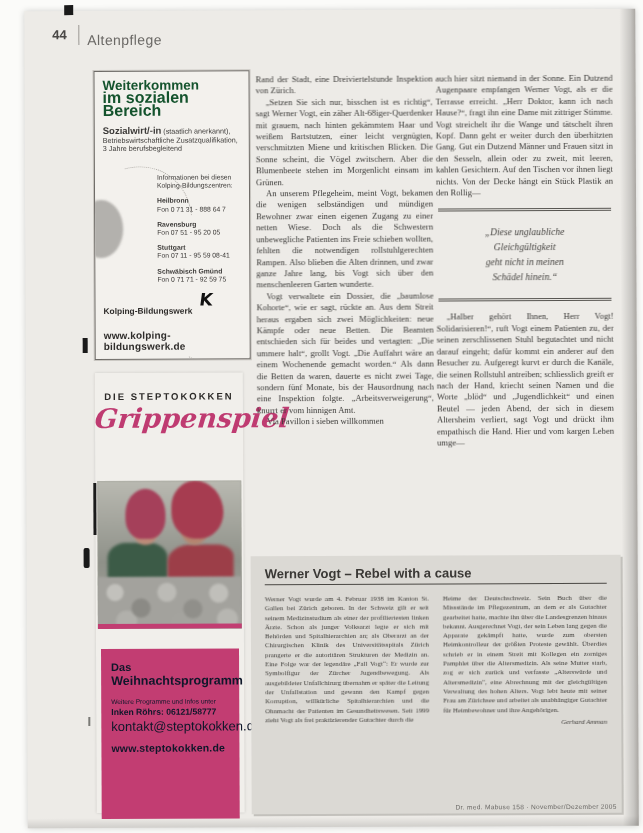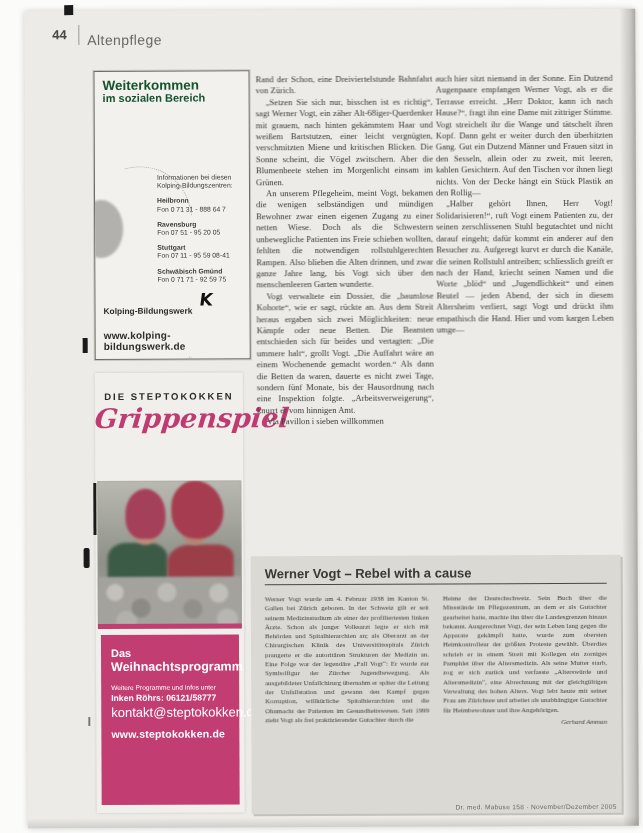--- a/index.html
+++ b/index.html
@@ -28,21 +28,21 @@
     font-weight:bold;font-size:13px;color:#4a4846;}
   .head-rule{position:absolute;left:54px;top:14px;width:1px;height:20px;background:#9b9894;}
   .section-label{position:absolute;left:63px;top:21px;font-family:"Liberation Sans",sans-serif;
     font-size:14px;color:#6b6966;letter-spacing:.4px;}
 
   
   .kolping{position:absolute;left:69px;top:60px;width:154px;height:287px;
     background:#f3f1ed;border:1.5px solid #6e6b67;box-shadow:0 0 0 1px #c9c6c1;
     font-family:"Liberation Sans",sans-serif;color:#3c3a38;overflow:hidden;}
   .kolping h2{margin:8px 8px 0;font-size:13.5px;line-height:12px;color:#14532d;}
-  .kolping h2 .sub{font-size:11px;}
+  .kolping h2 .sub{font-size:16px;}
   .kolping .prog{margin:9px 8px 0;font-size:7.2px;line-height:8.6px;}
   .kolping .prog b{font-size:9.5px;}
   .kolping .contact{position:absolute;left:62px;top:102px;font-size:6.8px;line-height:8.2px;width:86px;}
   .kolping .contact .city{font-weight:bold;margin-top:7px;}
   .kolping .blob{position:absolute;left:-16px;top:128px;width:44px;height:58px;background:#b3b1ad;
     border-radius:50%;filter:blur(1px);}
   .arc{position:absolute;border:1px dotted #9d9a95;border-radius:50%;}
   .arc.a1{left:-30px;top:90px;width:120px;height:150px;border-color:#a7a49f transparent transparent transparent;transform:rotate(35deg);}
   .arc.a2{left:70px;top:200px;width:120px;height:90px;border-color:transparent transparent #a7a49f transparent;transform:rotate(-12deg);}
   .kolping .brand{position:absolute;left:8px;top:234px;font-size:8.4px;font-weight:bold;color:#2f2d2b;}
@@ -71,22 +71,22 @@
       radial-gradient(circle at 12% 30%, #c2c1bc 0 8px, transparent 9px),
       radial-gradient(circle at 30% 60%, #8b8a85 0 9px, transparent 10px),
       radial-gradient(circle at 48% 30%, #bcbbb6 0 9px, transparent 10px),
       radial-gradient(circle at 66% 62%, #908f8a 0 9px, transparent 10px),
       radial-gradient(circle at 84% 32%, #c0bfba 0 9px, transparent 10px),
       radial-gradient(circle at 20% 85%, #b1b0ab 0 10px, transparent 11px),
       radial-gradient(circle at 58% 88%, #a4a39e 0 10px, transparent 11px),
       radial-gradient(circle at 90% 82%, #b7b6b1 0 10px, transparent 11px),
       #a3a29d;}
   .photo .strip{position:absolute;left:0;bottom:0;width:100%;height:5px;background:#c23d72;}
-  .pinkblock{position:absolute;left:5px;top:262px;width:138px;height:170px;background:#c23d72;
-    color:#ffffff;font-family:"Liberation Sans",sans-serif;}
+  .pinkblock{position:absolute;left:5px;top:276px;width:138px;height:170px;background:#c23d72;
+    color:#0f172a;font-family:"Liberation Sans",sans-serif;}
   .pinkblock .das{margin:12px 10px 0;font-size:11px;font-weight:bold;line-height:13px;}
   .pinkblock .wei{margin:0 10px;font-size:12.5px;font-weight:bold;line-height:14px;}
   .pinkblock .for{margin:4px 10px 0;font-size:8.2px;font-weight:bold;line-height:9.6px;}
   .pinkblock .more{margin:10px 10px 0;font-size:6.6px;line-height:8px;}
   .pinkblock .tel{margin:1px 10px 0;font-size:8.6px;font-weight:bold;}
   .pinkblock .mail{margin:2px 10px 0;font-size:13px;}
   .pinkblock .url{margin:8px 10px 0;font-size:10.5px;font-weight:bold;letter-spacing:.2px;}
 
   
   .col{position:absolute;top:64px;width:177px;height:488px;overflow:hidden;
@@ -127,20 +127,25 @@
 
 <div class="page">
 
   <div class="pagenum">44</div>
   <div class="head-rule"></div>
   <div class="section-label">Altenpflege</div>
 
   <div class="kolping">
     <h2><span>Weiterkommen</span><br>
       <span class="sub">im sozialen Bereich</span></h2>
+    <div class="prog">
+      <b>Sozialwirt/-in</b><span> (staatlich anerkannt),</span><br>
+      <span>Betriebswirtschaftliche Zusatzqualifikation,</span><br>
+      <span>3 Jahre berufsbegleitend</span>
+    </div>
     <div class="blob"></div>
     <div class="arc a1"></div>
     <div class="arc a2"></div>
     <div class="contact">
       <div>Informationen bei diesen Kolping-Bildungszentren:</div>
       <div class="city">Heilbronn</div>
       <div>Fon 0 71 31 - 888 64 7</div>
       <div class="city">Ravensburg</div>
       <div>Fon 07 51 - 95 20 05</div>
       <div class="city">Stuttgart</div>
@@ -171,29 +176,33 @@
       <div class="das">Das</div>
       <div class="wei">Weihnachtsprogramm</div>
       <div class="more">Weitere Programme und Infos unter</div>
       <div class="tel">Inken Röhrs: 06121/58777</div>
       <div class="mail">kontakt@steptokokken.de</div>
       <div class="url">www.steptokokken.de</div>
     </div>
   </div>
 
   <div class="col" id="col1">
-    <p class="noindent">Rand der Schon, eine Dreiviertelstunde Bahnfahrt von Zürich.</p>
+    <p class="noindent">Rand der Stadt, eine Dreiviertelstunde Inspektion von Zürich.</p>
     <p>„Setzen Sie sich nur, bisschen ist es richtig“, sagt Werner Vogt, ein zäher Alt-68iger-Querdenker mit grauem, nach hinten gekämmtem Haar und weißem Bartstutzen, einer leicht vergnügten, verschmitzten Miene und kritischen Blicken. Die Sonne scheint, die Vögel zwitschern. Aber die Blumenbeete stehen im Morgenlicht einsam im Grünen.</p>
     <p>An unserem Pflegeheim, meint Vogt, bekamen die wenigen selbständigen und mündigen Bewohner zwar einen eigenen Zugang zu einer netten Wiese. Doch als die Schwestern unbewegliche Patienten ins Freie schieben wollten, fehlten die notwendigen rollstuhlgerechten Rampen. Also blieben die Alten drinnen, und zwar ganze Jahre lang, bis Vogt sich über den menschenleeren Garten wunderte.</p>
     <p>Vogt verwaltete ein Dossier, die „baumlose Kohorte“, wie er sagt, rückte an. Aus dem Streit heraus ergaben sich zwei Möglichkeiten: neue Kämpfe oder neue Betten. Die Beamten entschieden sich für beides und vertagten: „Die ummere halt“, grollt Vogt. „Die Auffahrt wäre an einem Wochenende gemacht worden.“ Als dann die Betten da waren, dauerte es nicht zwei Tage, sondern fünf Monate, bis der Hausordnung nach eine Inspektion folgte. „Arbeitsverweigerung“, knurrt er vom hinnigen Amt.</p>
     <p>Via Pavillon i sieben willkommen</p>
   </div>
 
   <div class="col" id="col2">
     <p class="noindent">auch hier sitzt niemand in der Sonne. Ein Dutzend Augenpaare empfangen Werner Vogt, als er die Terrasse erreicht. „Herr Doktor, kann ich nach Hause?“, fragt ihn eine Dame mit zittriger Stimme. Vogt streichelt ihr die Wange und tätschelt ihren Kopf. Dann geht er weiter durch den überhitzten Gang. Gut ein Dutzend Männer und Frauen sitzt in den Sesseln, allein oder zu zweit, mit leeren, kahlen Gesichtern. Auf den Tischen vor ihnen liegt nichts. Von der Decke hängt ein Stück Plastik an den Rollig—</p>
+    <div class="pullquote">„Diese unglaubliche
+Gleichgültigkeit
+geht nicht in meinen
+Schädel hinein.“</div>
     <p>„Halber gehört Ihnen, Herr Vogt! Solidarisieren!“, ruft Vogt einem Patienten zu, der seinen zerschlissenen Stuhl begutachtet und nicht darauf eingeht; dafür kommt ein anderer auf den Besucher zu. Aufgeregt kurvt er durch die Kanäle, die seinen Rollstuhl antreiben; schliesslich greift er nach der Hand, kriecht seinen Namen und die Worte „blöd“ und „Jugendlichkeit“ und einen Beutel — jeden Abend, der sich in diesem Altersheim verliert, sagt Vogt und drückt ihm empathisch die Hand. Hier und vom kargen Leben umge—</p>
   </div>
 
   <div class="vogtbox">
     <h3>Werner Vogt – Rebel with a cause</h3>
     <div class="vcol" id="vcol-l">
       <p>Werner Vogt wurde am 4. Februar 1938 im Kanton St. Gallen bei Zürich geboren. In der Schweiz gilt er seit seinem Medizinstudium als einer der profiliertesten linken Ärzte. Schon als junger Volksarzt legte er sich mit Behörden und Spitalhierarchien an; als Oberarzt an der Chirurgischen Klinik des Universitätsspitals Zürich prangerte er die autoritären Strukturen der Medizin an. Eine Folge war der legendäre „Fall Vogt“: Er wurde zur Symbolfigur der Zürcher Jugendbewegung. Als ausgebildeter Unfallchirurg übernahm er später die Leitung der Unfallstation und gewann den Kampf gegen Korruption, willkürliche Spitalhierarchien und die Ohnmacht der Patienten im Gesundheitswesen. Seit 1999 zieht Vogt als frei praktizierender Gutachter durch die</p>
     </div>
     <div class="vcol" id="vcol-r">
       <p>Heime der Deutschschweiz. Sein Buch über die Missstände im Pflegezentrum, an dem er als Gutachter gearbeitet hatte, machte ihn über die Landesgrenzen hinaus bekannt. Ausgerechnet Vogt, der sein Leben lang gegen die Apparate gekämpft hatte, wurde zum obersten Heimkontrolleur der größten Proteste gewählt. Überdies schrieb er in einem Streit mit Kollegen ein zorniges Pamphlet über die Altersmedizin. Als seine Mutter starb, zog er sich zurück und verfasste „Alterswürde und Altersmedizin“, eine Abrechnung mit der gleichgültigen Verwaltung des hohen Alters. Vogt lebt heute mit seiner Frau am Zürichsee und arbeitet als unabhängiger Gutachter für Heimbewohner und ihre Angehörigen.</p>

